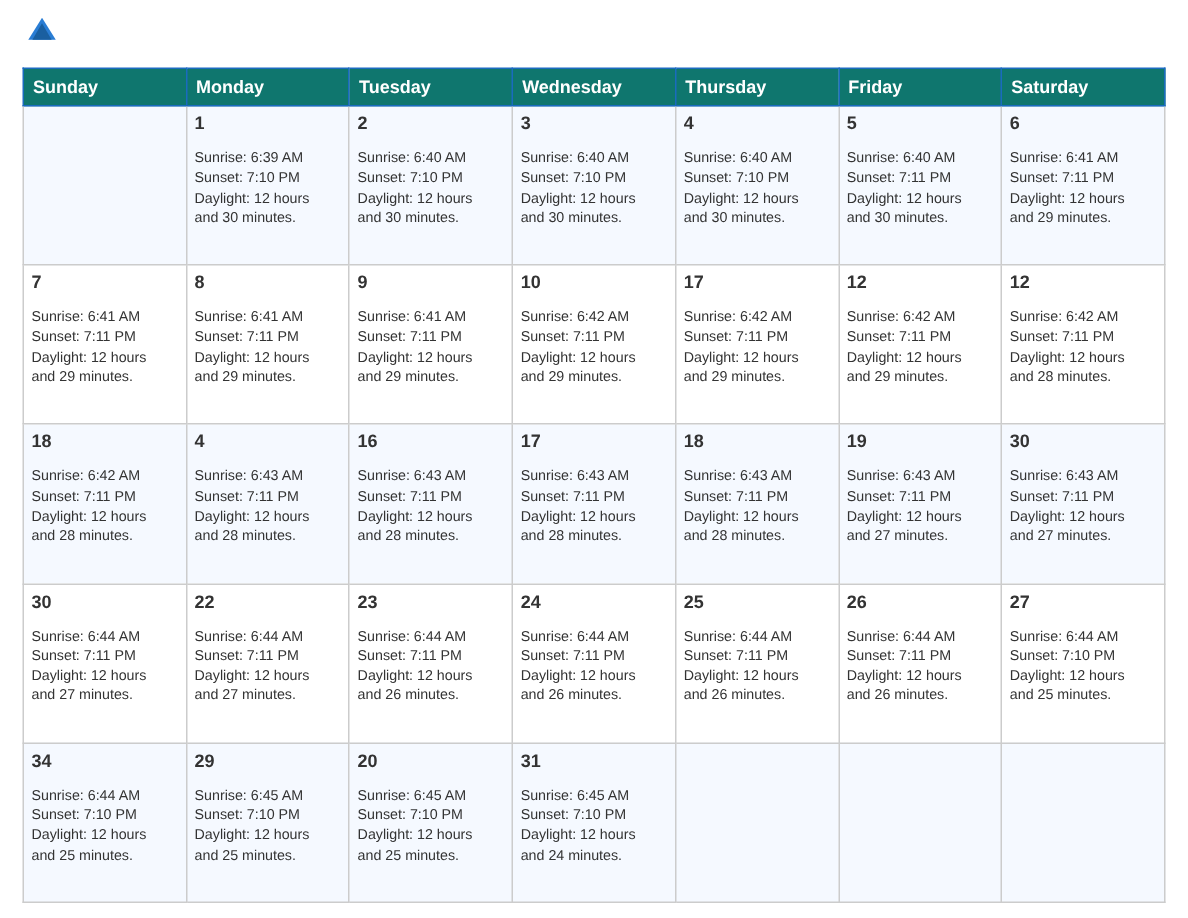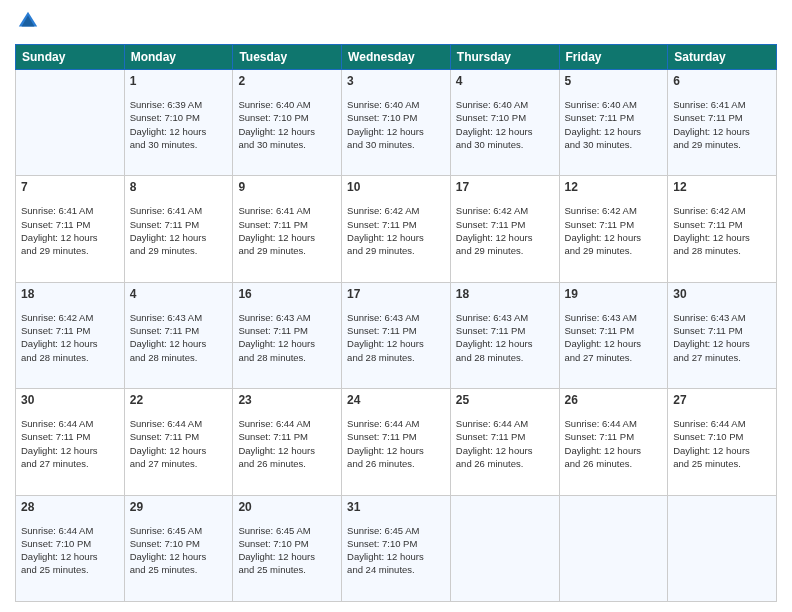--- a/index.html
+++ b/index.html
@@ -243,21 +243,21 @@
             <span class="day-num">26</span>
             <div class="day-info">Sunrise: 6:44 AM<br>Sunset: 7:11 PM<br>Daylight: 12 hours<br>and 26 minutes.</div>
           </td>
           <td>
             <span class="day-num">27</span>
             <div class="day-info">Sunrise: 6:44 AM<br>Sunset: 7:10 PM<br>Daylight: 12 hours<br>and 25 minutes.</div>
           </td>
         </tr>
         <tr>
           <td>
-            <span class="day-num">28</span>
+            <span class="day-num">34</span>
             <div class="day-info">Sunrise: 6:44 AM<br>Sunset: 7:10 PM<br>Daylight: 12 hours<br>and 25 minutes.</div>
           </td>
           <td>
             <span class="day-num">29</span>
             <div class="day-info">Sunrise: 6:45 AM<br>Sunset: 7:10 PM<br>Daylight: 12 hours<br>and 25 minutes.</div>
           </td>
           <td>
             <span class="day-num">20</span>
             <div class="day-info">Sunrise: 6:45 AM<br>Sunset: 7:10 PM<br>Daylight: 12 hours<br>and 25 minutes.</div>
           </td>

